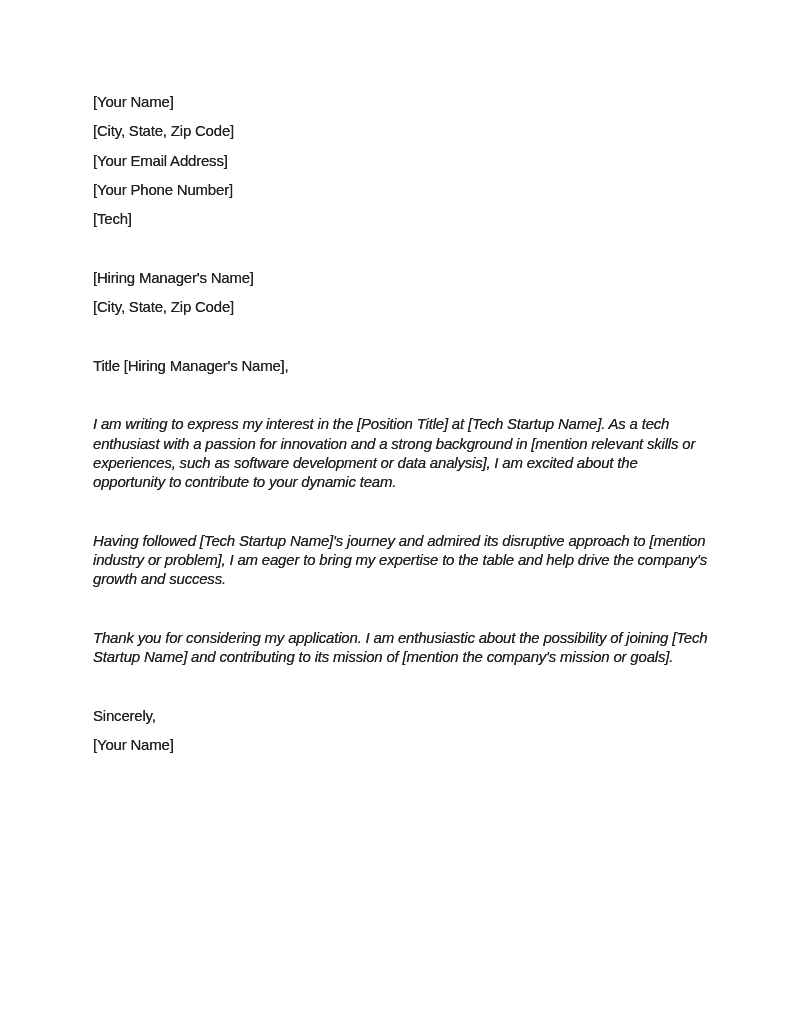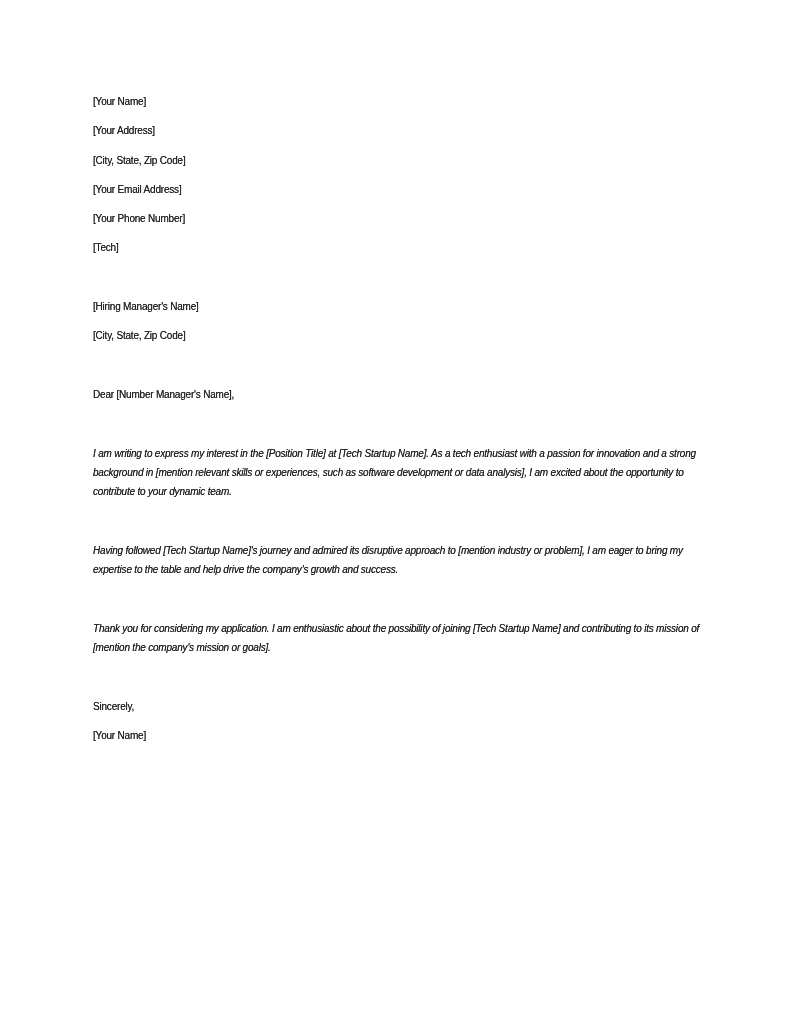--- a/index.html
+++ b/index.html
@@ -13,58 +13,57 @@
     height: 1035px;
     background: #ffffff;
     box-sizing: border-box;
     padding: 92px 87px 0 93px;
     overflow: hidden;
     font-family: "Liberation Sans", "DejaVu Sans", sans-serif;
     color: #222222;
   }
   .page p {
     margin: 0 0 10px 0;
-    font-size: 10px;
+    font-size: 15px;
     line-height: 19.3px;
     letter-spacing: -0.2px;
     
     text-shadow: 0 0 0.5px rgba(34,34,34,0.85);
   }
   .blank-line {
     height: 29.3px;
   }
   .body-par {
     max-width: 620px;
     font-style: italic;
   }
 </style>
 </head>
 <body>
 
 <div class="page">
 
   <div>
     <p>[Your Name]</p>
-    <p>[Your Address]</p>
     <p>[City, State, Zip Code]</p>
     <p>[Your Email Address]</p>
     <p>[Your Phone Number]</p>
     <p>[Tech]</p>
   </div>
 
   <div class="blank-line"></div>
 
   <div>
     <p>[Hiring Manager's Name]</p>
     <p>[City, State, Zip Code]</p>
   </div>
 
   <div class="blank-line"></div>
 
-  <p>Dear [Number Manager's Name],</p>
+  <p>Title [Hiring Manager's Name],</p>
 
   <div class="blank-line"></div>
 
   <p class="body-par">I am writing to express my interest in the [Position Title] at [Tech Startup Name]. As a tech enthusiast with a passion for innovation and a strong background in [mention relevant skills or experiences, such as software development or data analysis], I am excited about the opportunity to contribute to your dynamic team.</p>
 
   <div class="blank-line"></div>
 
   <p class="body-par">Having followed [Tech Startup Name]'s journey and admired its disruptive approach to [mention industry or problem], I am eager to bring my expertise to the table and help drive the company's growth and success.</p>
 
   <div class="blank-line"></div>

